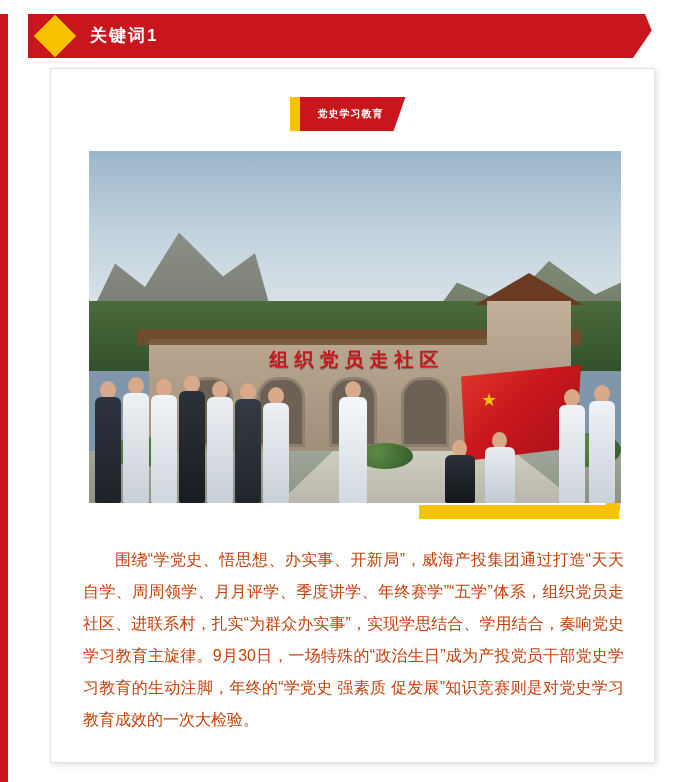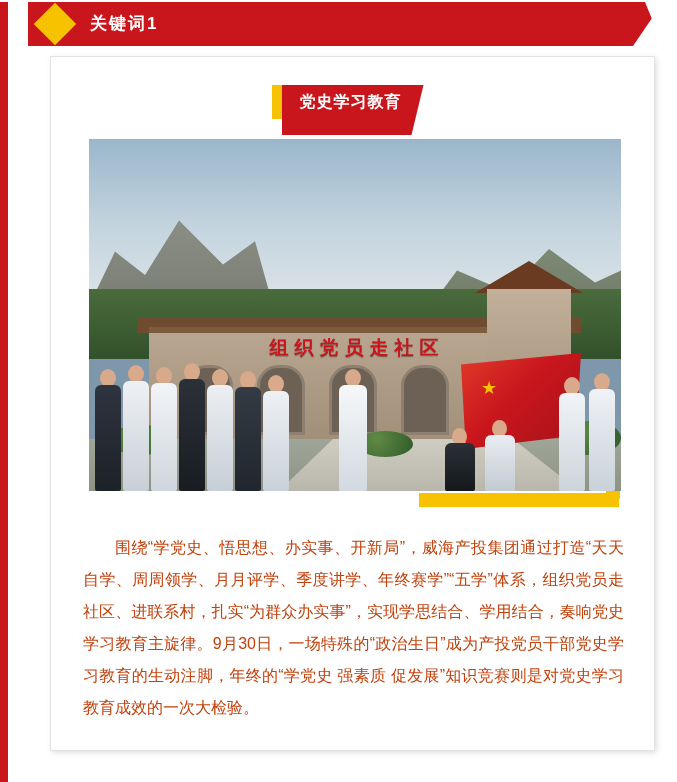--- a/index.html
+++ b/index.html
@@ -18,21 +18,21 @@
     width: 677px;
     height: 782px;
     background: #ffffff;
     box-sizing: border-box;
     border-left: 8px solid #c9161d;
   }
 
   
   .banner {
     position: relative;
-    margin: 2px 14px 0 10px;
+    margin: 14px 14px 0 10px;
     height: 36px;
   }
   .banner-bar {
     position: absolute;
     left: 10px;
     top: 0;
     right: 0;
     height: 44px;
     background: #c9161d;
   }
@@ -106,25 +106,25 @@
     top: 0;
     width: 22px;
     height: 34px;
     background: #f7c200;
   }
   .subtitle-red {
     position: relative;
     display: inline-block;
     background: #c9161d;
     color: #ffffff;
-    font-size: 16px;
+    font-size: 10px;
     font-weight: bold;
     letter-spacing: 1px;
     padding: 0 22px 0 18px;
-    height: 50px;
+    height: 34px;
     line-height: 34px;
     clip-path: polygon(0 0, 100% 0, calc(100% - 12px) 100%, 0 100%);
   }
 
   
   .photo-block {
     position: relative;
     margin: 0 14px 0 18px;
     height: 368px;
   }

